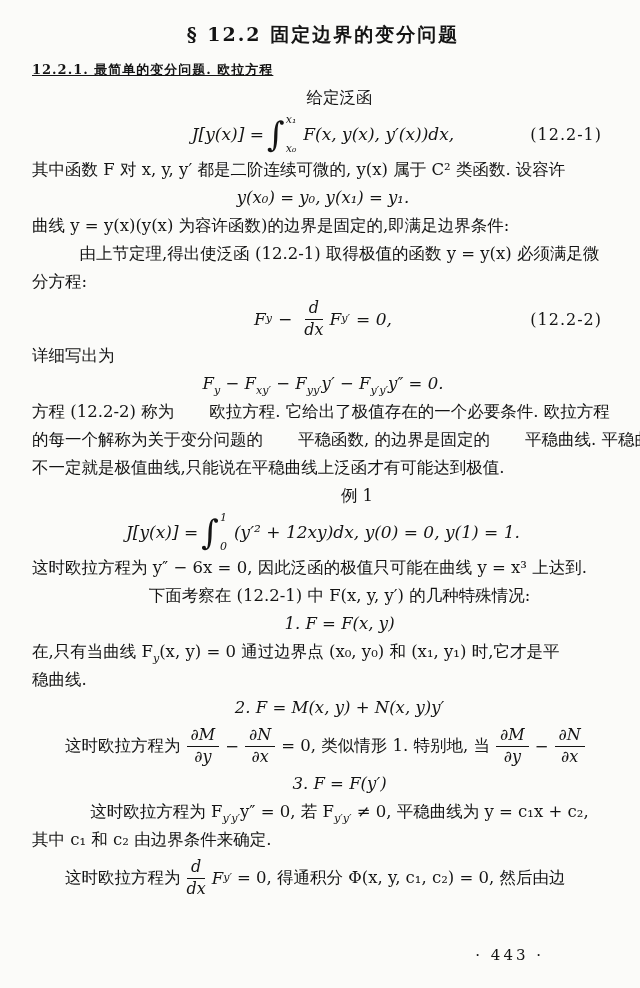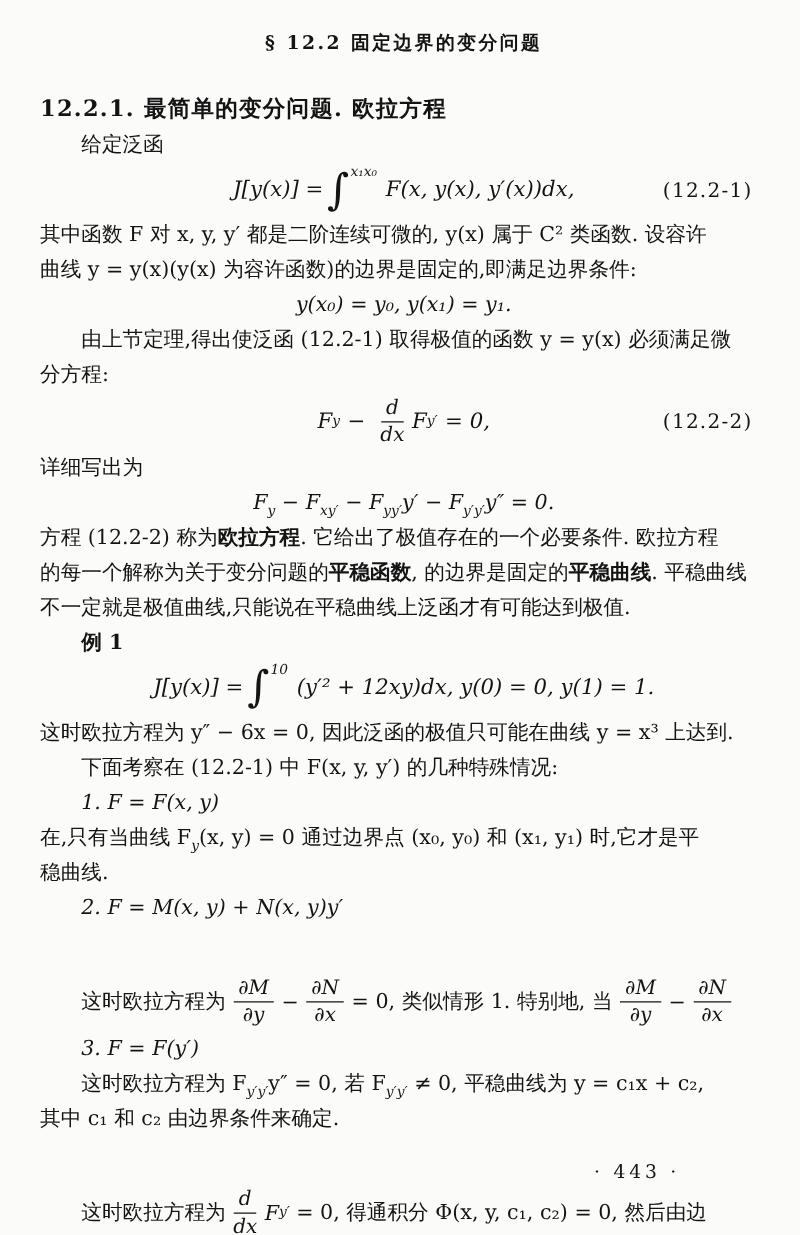--- a/index.html
+++ b/index.html
@@ -2,47 +2,47 @@
 <html><head>
 <meta charset="utf-8">
 <style>
   html,body{margin:0;padding:0;}
   body{
     width:640px;height:988px;overflow:hidden;
     background:#fbfbf9;color:#141414;
     font-family:"DejaVu Serif","Liberation Serif",serif;
   }
   .page{padding:20px 26px 0 32px;position:relative;height:968px;box-sizing:border-box;}
-  .title{text-align:center;font-weight:bold;font-size:15px;letter-spacing:2px;line-height:28px;}
-  .heading{font-weight:bold;font-size:18px;line-height:28px;margin-top:26px;letter-spacing:1px;}
+  .title{text-align:center;font-weight:bold;font-size:19px;letter-spacing:2px;line-height:28px;}
+  .heading{font-weight:bold;font-size:13px;line-height:28px;margin-top:8px;letter-spacing:1px;text-decoration:underline;}
   .line{font-size:16.5px;line-height:28px;white-space:nowrap;}
-  .ind{padding-left:33px;}
+  .ind{padding-left:33px;text-align:center;}
   .center{text-align:center;}
-  .b{font-weight:bold;}
+  .b{font-weight:normal;margin-left:35px;}
   .mi{font-style:italic;}
   .eq-row{position:relative;display:flex;justify-content:center;align-items:center;
           font-size:17px;font-style:italic;}
   .eq-label{position:absolute;right:12px;top:50%;transform:translateY(-50%);
             font-style:normal;font-size:16px;letter-spacing:1px;}
   .int-wrap{display:inline-flex;align-items:center;margin:0 3px;}
   .int-sign{font-size:34px;line-height:40px;font-style:normal;}
-  .int-limits{display:inline-flex;flex-direction:row;justify-content:space-between;
+  .int-limits{display:inline-flex;flex-direction:column;justify-content:space-between;
               height:40px;font-size:11px;margin:0 4px 0 1px;}
   .lim-up,.lim-down{line-height:11px;}
   .frac{display:inline-flex;flex-direction:column;align-items:center;vertical-align:middle;
         margin:0 6px;font-style:italic;font-size:16px;line-height:1.15;}
   .frac .num{padding:0 4px 1px;border-bottom:1.5px solid #141414;}
   .frac .den{padding-top:1px;}
   sub.ms{font-size:11px;font-style:italic;vertical-align:-5px;line-height:0;}
   .eq1{height:44px;}
   .eq2{height:46px;}
   .eqex{height:44px;}
-  .fr-line{display:flex;align-items:center;font-size:16.5px;height:48px;white-space:nowrap;margin-top:37px;}
+  .fr-line{display:flex;align-items:center;font-size:16.5px;height:48px;white-space:nowrap;}
   .fr-line.ind{padding-left:33px;}
-  .pageno{position:absolute;right:96px;bottom:22px;font-size:15px;letter-spacing:3px;}
+  .pageno{position:absolute;right:96px;bottom:4px;font-size:15px;letter-spacing:3px;}
 </style>
 </head>
 <body>
 
 <div class="page">
 
   <div class="title">§ 12.2   固定边界的变分问题</div>
 
   <div class="heading">12.2.1. 最简单的变分问题. 欧拉方程</div>
 
@@ -55,23 +55,23 @@
       <span class="int-limits">
         <span class="lim-up">x₁</span>
         <span class="lim-down">x₀</span>
       </span>
     </span>
     <span class="mi">F(x, y(x), y′(x))dx,</span>
     <span class="eq-label">(12.2-1)</span>
   </div>
 
   <div class="line">其中函数 F 对 x, y, y′ 都是二阶连续可微的, y(x) 属于 C² 类函数. 设容许</div>
+  <div class="line center mi">y(x₀) = y₀,  y(x₁) = y₁.</div>
+
   <div class="line">曲线 y = y(x)(y(x) 为容许函数)的边界是固定的,即满足边界条件:</div>
-
-  <div class="line center mi">y(x₀) = y₀,  y(x₁) = y₁.</div>
 
   <div class="line ind">由上节定理,得出使泛函 (12.2-1) 取得极值的函数 y = y(x) 必须满足微</div>
   <div class="line">分方程:</div>
 
   <div class="eq-row eq2">
     <span class="mi">F</span>
       <sub class="ms">y</sub>
     <span class="mi" style="margin:0 6px;">−</span>
     <span class="frac">
       <span class="num">d</span>

